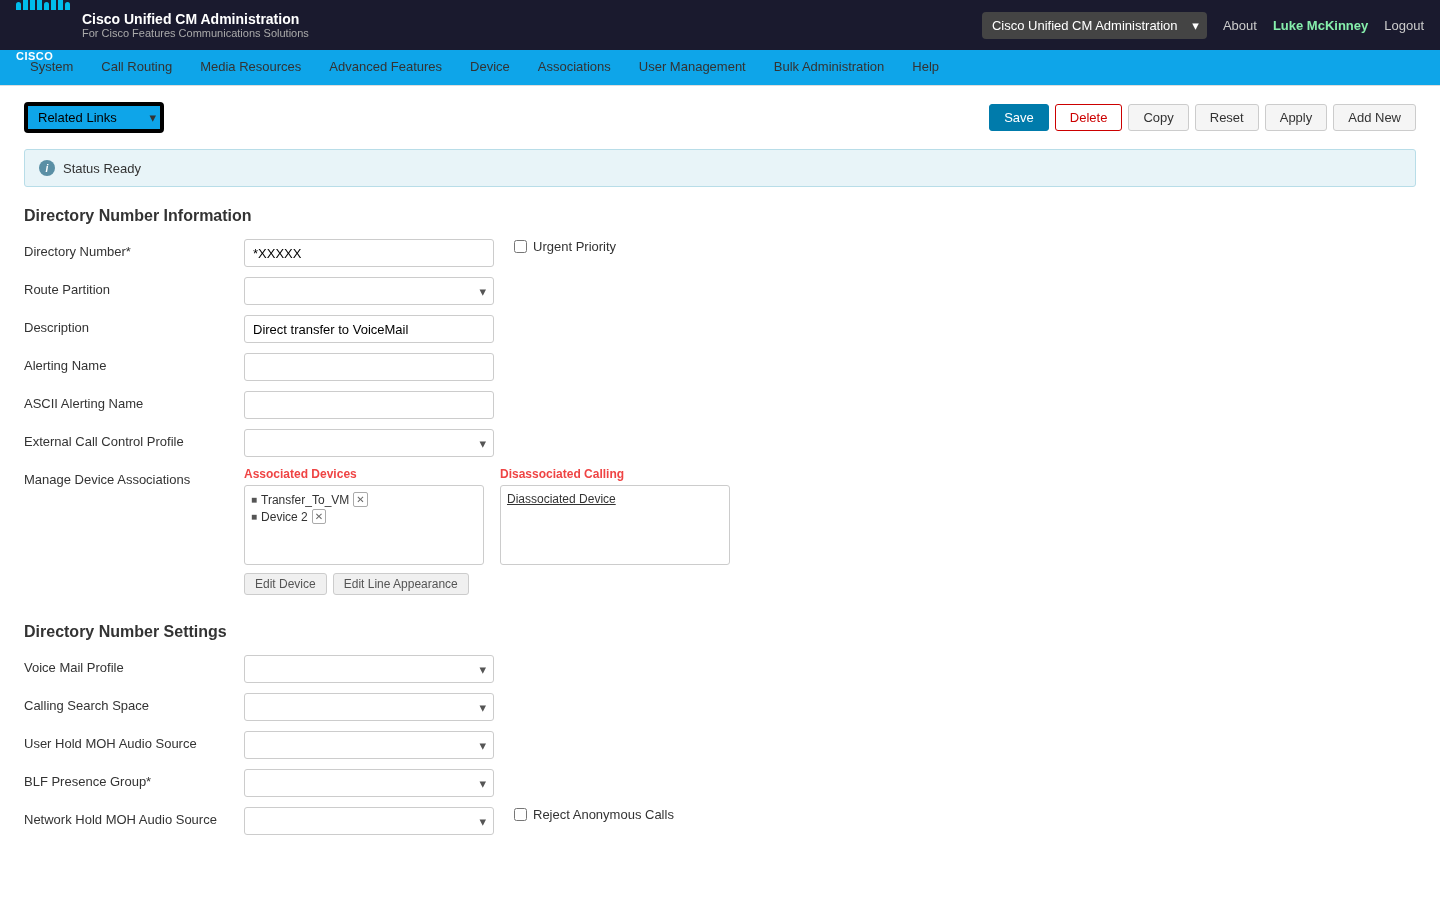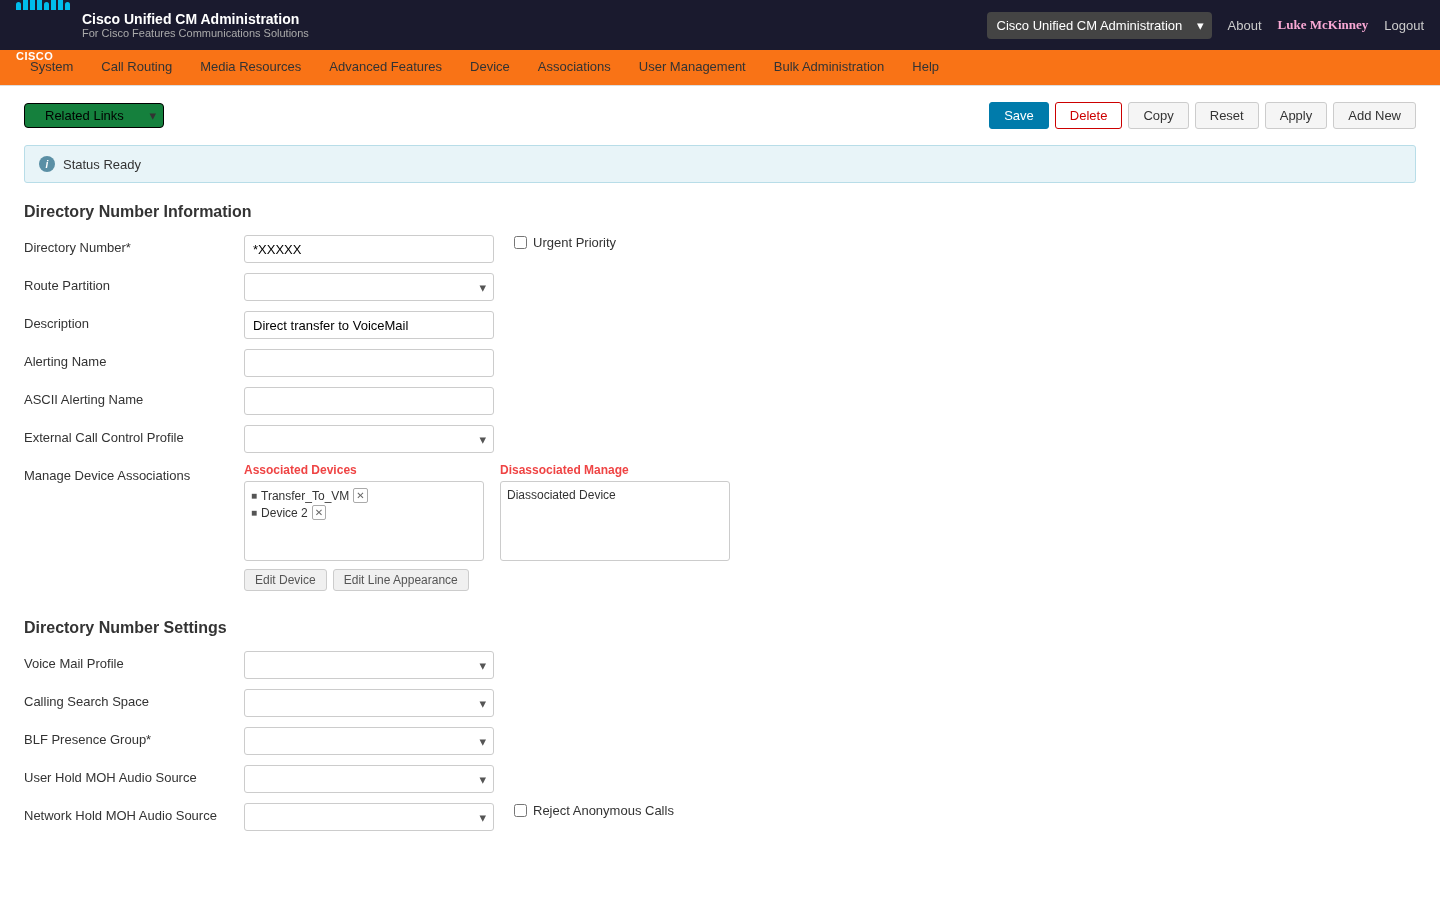--- a/index.html
+++ b/index.html
@@ -25,25 +25,25 @@
       padding: 6px 28px 6px 10px; font-size: 13px; cursor: pointer;
       appearance: none; position: relative;
     }
     .top-nav-select-wrapper {
       position: relative; display: flex; align-items: center;
     }
     .top-nav-select-wrapper::after {
       content: '▾'; position: absolute; right: 8px; color: #fff; pointer-events: none;
     }
     .top-header-link { color: #ccc; text-decoration: none; font-size: 13px; cursor: pointer; }
-    .top-header-user { color: #f9a8d4; font-weight: bold; font-size: 13px; font-family: Liberation Serif, serif; }
+    .top-header-user { color: #86efac; font-weight: bold; font-size: 13px; }
 
     
     .nav-bar {
-      background: #f97316;
+      background: #0ea5e9;
       border-bottom: 1px solid #ddd;
       display: flex;
       align-items: center;
       padding: 0 16px;
       height: 36px;
     }
     .nav-item {
       padding: 0 14px;
       height: 36px;
       display: flex; align-items: center;
@@ -59,23 +59,23 @@
     
     .page-title-row {
       display: flex;
       align-items: center;
       justify-content: space-between;
       margin-bottom: 16px;
     }
     .page-title-left { display: flex; align-items: center; gap: 16px; }
     .page-title { font-size: 22px; font-weight: bold; color: #333; }
     .related-links-select {
-      border: 1px solid #000000; border-radius: 4px;
-      padding: 4px 24px 4px 20px;
-      font-size: 13px; background: #15803d;
+      border: 4px solid #000000; border-radius: 4px;
+      padding: 4px 24px 4px 10px;
+      font-size: 13px; background: #0ea5e9;
       appearance: none; cursor: pointer;
       min-width: 140px;
     }
     .related-links-wrapper { position: relative; display: inline-flex; align-items: center; }
     .related-links-wrapper::after { content: '▾'; position: absolute; right: 8px; color: #333; pointer-events: none; }
 
     .btn-group { display: flex; gap: 6px; align-items: center; }
     .btn {
       padding: 5px 14px; font-size: 13px; border-radius: 3px;
       cursor: pointer; border: 1px solid #ccc; background: #f5f5f5;
@@ -291,22 +291,22 @@
               <span class="device-tag-x">✕</span>
             </div>
           </div>
           <div class="device-btns">
             <button class="btn-small">Edit Device</button>
             <button class="btn-small">Edit Line Appearance</button>
           </div>
         </div>
 
         <div class="device-box-wrapper">
-          <div class="device-box-label">Disassociated Manage</div>
-          <div class="device-box" style="width:230px;">
+          <div class="device-box-label">Disassociated Calling</div>
+          <div class="device-box" style="width:230px;text-decoration:underline;">
             <div class="device-tag">
               <span>Diassociated Device</span>
             </div>
           </div>
         </div>
       </div>
     </div>
   </div>
 
   <div class="section">
@@ -324,30 +324,30 @@
     <div class="form-row">
       <div class="form-label">Calling Search Space</div>
       <div class="form-select-wrapper">
         <select class="form-select">
           <option>CORE 8Digit</option>
         </select>
       </div>
     </div>
 
     <div class="form-row">
+      <div class="form-label">User Hold MOH Audio Source</div>
+      <div class="form-select-wrapper">
+        <select class="form-select">
+          <option value=""></option>
+        </select>
+      </div>
+    </div>
+
+    <div class="form-row">
       <div class="form-label">BLF Presence Group*</div>
-      <div class="form-select-wrapper">
-        <select class="form-select">
-          <option value=""></option>
-        </select>
-      </div>
-    </div>
-
-    <div class="form-row">
-      <div class="form-label">User Hold MOH Audio Source</div>
       <div class="form-select-wrapper">
         <select class="form-select">
           <option value=""></option>
         </select>
       </div>
     </div>
 
     <div class="form-row">
       <div class="form-label">Network Hold MOH Audio Source</div>
       <div class="form-select-wrapper">

